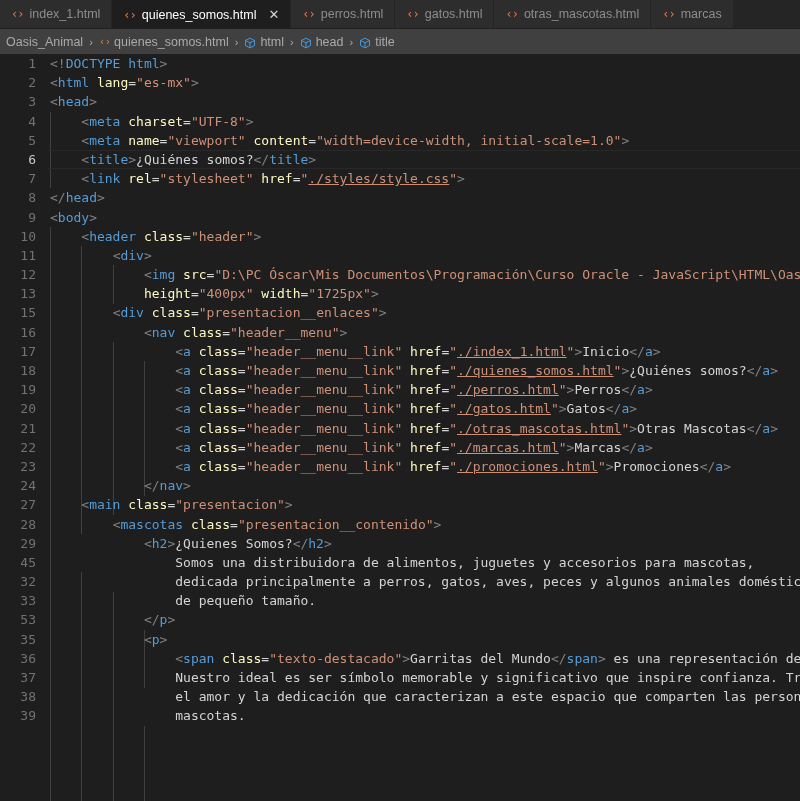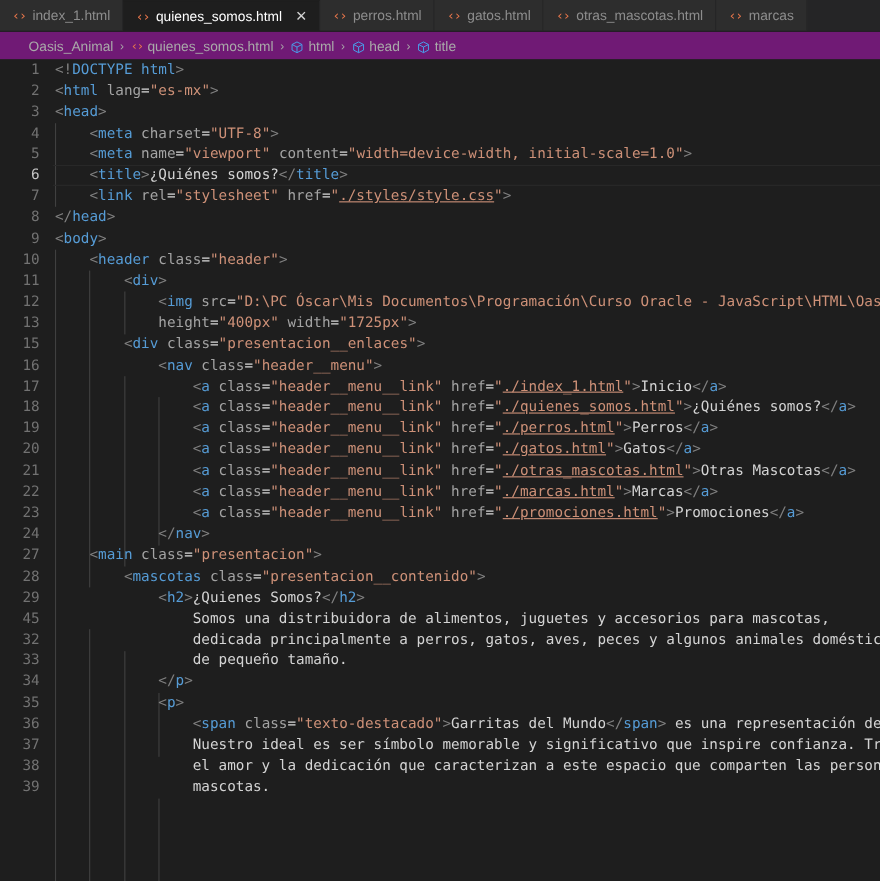--- a/index.html
+++ b/index.html
@@ -57,22 +57,22 @@
     font-size: 13px;
     line-height: 1;
     font-family: "Liberation Sans", sans-serif;
   }
 
   
   #breadcrumb {
     display: flex;
     align-items: center;
     height: 25px;
-    padding-left: 26px;
-    background: #701a75;
+    padding-left: 6px;
+    background: #404040;
     color: #a9a9a9;
     font-family: "Liberation Sans", sans-serif;
     font-size: 12.5px;
     white-space: nowrap;
     gap: 0px;
   }
   .crumb {
     display: flex;
     align-items: center;
     gap: 4px;
@@ -151,21 +151,21 @@
     position: absolute;
     top: 0;
     bottom: 0;
     width: 1px;
     background: #404040;
   }
 
   
   .t-tag    { color: #569cd6; }
   .t-punct  { color: #808080; }
-  .t-attr   { color: #a3a3a3; }
+  .t-attr   { color: #fef9c3; }
   .t-str    { color: #ce9178; }
   .t-txt    { color: #d4d4d4; }
   .t-link   { color: #ce9178; text-decoration: underline; text-decoration-color: #ce9178; }
   .t-op     { color: #d4d4d4; }
 </style>
 </head>
 <body>
 
 <div id="tabbar">
     <div class="tab">
@@ -266,20 +266,20 @@
       <div class="code-line"><span class="lnum">21</span><span class="codetext"><span class="t-txt">                </span><span class="t-punct">&lt;</span><span class="t-tag">a</span><span class="t-txt"> </span><span class="t-attr">class</span><span class="t-op">=</span><span class="t-str">"header__menu__link"</span><span class="t-txt"> </span><span class="t-attr">href</span><span class="t-op">=</span><span class="t-str">"</span><span class="t-link">./otras_mascotas.html</span><span class="t-str">"</span><span class="t-punct">&gt;</span><span class="t-txt">Otras Mascotas</span><span class="t-punct">&lt;/</span><span class="t-tag">a</span><span class="t-punct">&gt;</span></span></div>
       <div class="code-line"><span class="lnum">22</span><span class="codetext"><span class="t-txt">                </span><span class="t-punct">&lt;</span><span class="t-tag">a</span><span class="t-txt"> </span><span class="t-attr">class</span><span class="t-op">=</span><span class="t-str">"header__menu__link"</span><span class="t-txt"> </span><span class="t-attr">href</span><span class="t-op">=</span><span class="t-str">"</span><span class="t-link">./marcas.html</span><span class="t-str">"</span><span class="t-punct">&gt;</span><span class="t-txt">Marcas</span><span class="t-punct">&lt;/</span><span class="t-tag">a</span><span class="t-punct">&gt;</span></span></div>
       <div class="code-line"><span class="lnum">23</span><span class="codetext"><span class="t-txt">                </span><span class="t-punct">&lt;</span><span class="t-tag">a</span><span class="t-txt"> </span><span class="t-attr">class</span><span class="t-op">=</span><span class="t-str">"header__menu__link"</span><span class="t-txt"> </span><span class="t-attr">href</span><span class="t-op">=</span><span class="t-str">"</span><span class="t-link">./promociones.html</span><span class="t-str">"</span><span class="t-punct">&gt;</span><span class="t-txt">Promociones</span><span class="t-punct">&lt;/</span><span class="t-tag">a</span><span class="t-punct">&gt;</span></span></div>
       <div class="code-line"><span class="lnum">24</span><span class="codetext"><span class="t-txt">            </span><span class="t-punct">&lt;/</span><span class="t-tag">nav</span><span class="t-punct">&gt;</span></span></div>
       <div class="code-line"><span class="lnum">27</span><span class="codetext"><span class="t-txt">    </span><span class="t-punct">&lt;</span><span class="t-tag">main</span><span class="t-txt"> </span><span class="t-attr">class</span><span class="t-op">=</span><span class="t-str">"presentacion"</span><span class="t-punct">&gt;</span></span></div>
       <div class="code-line"><span class="lnum">28</span><span class="codetext"><span class="t-txt">        </span><span class="t-punct">&lt;</span><span class="t-tag">mascotas</span><span class="t-txt"> </span><span class="t-attr">class</span><span class="t-op">=</span><span class="t-str">"presentacion__contenido"</span><span class="t-punct">&gt;</span></span></div>
       <div class="code-line"><span class="lnum">29</span><span class="codetext"><span class="t-txt">            </span><span class="t-punct">&lt;</span><span class="t-tag">h2</span><span class="t-punct">&gt;</span><span class="t-txt">¿Quienes Somos?</span><span class="t-punct">&lt;/</span><span class="t-tag">h2</span><span class="t-punct">&gt;</span></span></div>
       <div class="code-line"><span class="lnum">45</span><span class="codetext"><span class="t-txt">                Somos una distribuidora de alimentos, juguetes y accesorios para mascotas,</span></span></div>
       <div class="code-line"><span class="lnum">32</span><span class="codetext"><span class="t-txt">                dedicada principalmente a perros, gatos, aves, peces y algunos animales doméstic</span></span></div>
       <div class="code-line"><span class="lnum">33</span><span class="codetext"><span class="t-txt">                de pequeño tamaño.</span></span></div>
-      <div class="code-line"><span class="lnum">34</span><span class="codetext"><span class="t-txt">            </span><span class="t-punct">&lt;/</span><span class="t-tag">p</span><span class="t-punct">&gt;</span></span></div>
+      <div class="code-line"><span class="lnum">53</span><span class="codetext"><span class="t-txt">            </span><span class="t-punct">&lt;/</span><span class="t-tag">p</span><span class="t-punct">&gt;</span></span></div>
       <div class="code-line"><span class="lnum">35</span><span class="codetext"><span class="t-txt">            </span><span class="t-punct">&lt;</span><span class="t-tag">p</span><span class="t-punct">&gt;</span></span></div>
       <div class="code-line"><span class="lnum">36</span><span class="codetext"><span class="t-txt">                </span><span class="t-punct">&lt;</span><span class="t-tag">span</span><span class="t-txt"> </span><span class="t-attr">class</span><span class="t-op">=</span><span class="t-str">"texto-destacado"</span><span class="t-punct">&gt;</span><span class="t-txt">Garritas del Mundo</span><span class="t-punct">&lt;/</span><span class="t-tag">span</span><span class="t-punct">&gt;</span><span class="t-txt"> es una representación de</span></span></div>
       <div class="code-line"><span class="lnum">37</span><span class="codetext"><span class="t-txt">                Nuestro ideal es ser símbolo memorable y significativo que inspire confianza. Tr</span></span></div>
       <div class="code-line"><span class="lnum">38</span><span class="codetext"><span class="t-txt">                el amor y la dedicación que caracterizan a este espacio que comparten las person</span></span></div>
       <div class="code-line"><span class="lnum">39</span><span class="codetext"><span class="t-txt">                mascotas.</span></span></div>
     </div>
 </div>
 
 </body></html>

